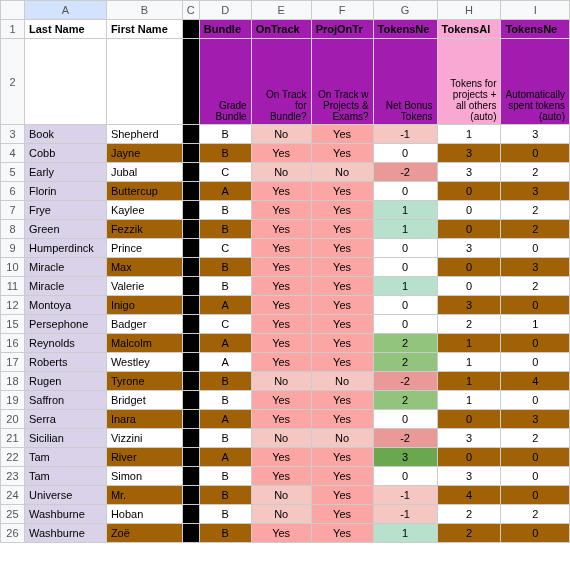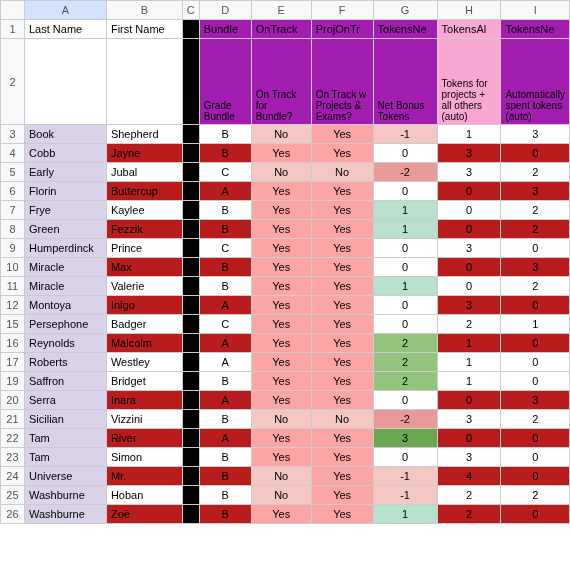--- a/index.html
+++ b/index.html
@@ -3,38 +3,38 @@
 <meta charset="utf-8">
 <style>
 *{box-sizing:border-box;margin:0;padding:0}
 body{font-family:Arial,sans-serif;font-size:11px;background:#fff;color:#000}
 table{border-collapse:collapse;table-layout:fixed}
 td,th{border:1px solid #ccc;padding:2px 4px;height:19px;overflow:hidden;white-space:nowrap;text-overflow:clip}
 .colhdr{background:#f8f9fa;text-align:center;font-weight:normal;color:#555;border:1px solid #ccc}
 .colhdr.sel{background:#d3e3fd}
 .rowhdr{background:#f8f9fa;text-align:center;font-weight:normal;color:#555;width:24px;border:1px solid #ccc}
 .corner{background:#f8f9fa;border:1px solid #ccc}
-.h1{font-weight:normal;background:#fff}
-.h2{font-size:10px;vertical-align:middle;text-align:left}
+.h1{font-weight:bold;background:#fff}
+.h2{font-size:10px;vertical-align:middle;text-align:right}
 .cream{background:#a21caf}
 .cream2{background:#fdecc8}
 .yellow{background:#f9a8d4}
 .black{background:#000}
 .lav{background:#d9d2e9}
 .c{text-align:center}
 .yes{background:#fca5a5}
 .no{background:#f4c7c3}
 .neg1{background:#f4c7c3}
 .neg2{background:#ea9999}
 .neg3{background:#e06666}
 .pos1{background:#b7e1cd}
 .pos2{background:#93c47d}
 .pos3{background:#6aa84f}
 .zero{background:#fff}
-tr.band td.dcell{background:#b91c1c}
+tr.band td.dcell{background:#a16207}
 </style>
 </head>
 <body>
 
 <table>
 <colgroup>
 <col style="width:24px">
       <col style="width:82px">
       <col style="width:76px">
       <col style="width:14px">
@@ -233,20 +233,32 @@
         <td class="lav">Roberts</td>
         <td class="dcell">Westley</td>
         <td class="black"></td>
         <td class="c dcell">A</td>
         <td class="c yes">Yes</td>
         <td class="c yes">Yes</td>
         <td class="c pos2">2</td>
         <td class="c dcell">1</td>
         <td class="c dcell">0</td>
       </tr>
+      <tr class="band">
+        <th class="rowhdr">18</th>
+        <td class="lav">Rugen</td>
+        <td class="dcell cream2">Tyrone</td>
+        <td class="black"></td>
+        <td class="c dcell cream2">B</td>
+        <td class="c no">No</td>
+        <td class="c no">No</td>
+        <td class="c neg2">-2</td>
+        <td class="c dcell cream2">1</td>
+        <td class="c dcell cream2">4</td>
+      </tr>
       <tr>
         <th class="rowhdr">19</th>
         <td class="lav">Saffron</td>
         <td class="dcell">Bridget</td>
         <td class="black"></td>
         <td class="c dcell">B</td>
         <td class="c yes">Yes</td>
         <td class="c yes">Yes</td>
         <td class="c pos2">2</td>
         <td class="c dcell">1</td>

